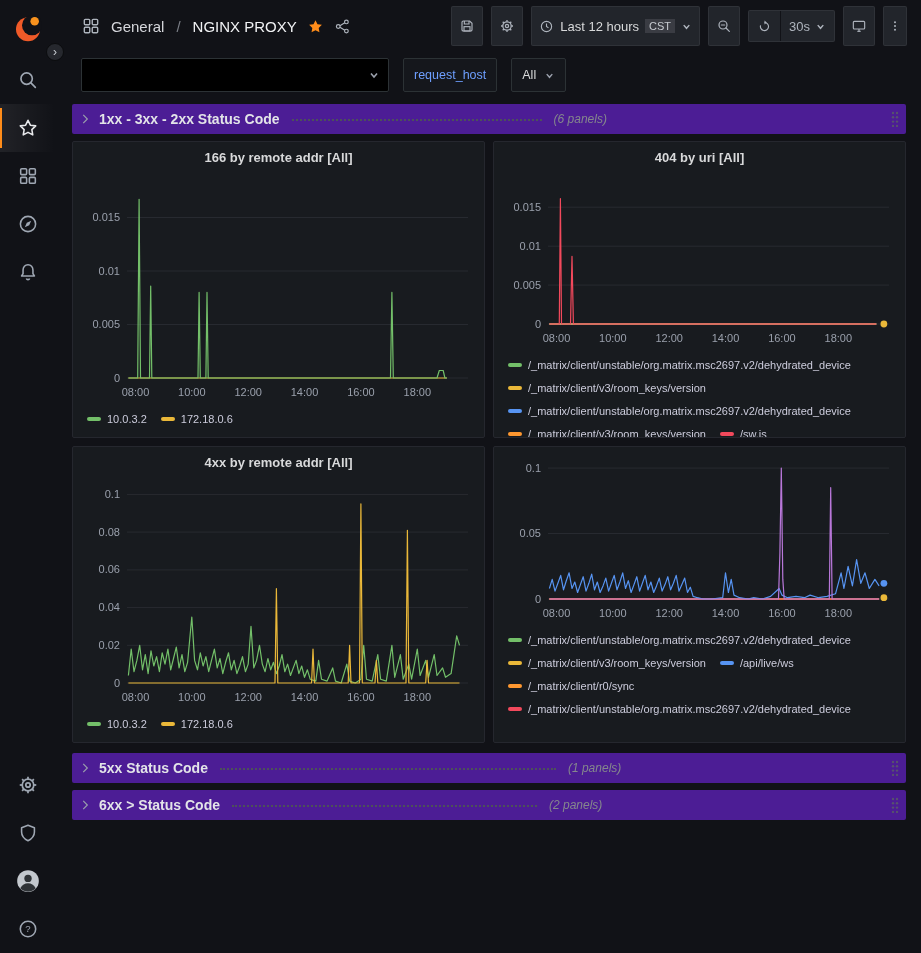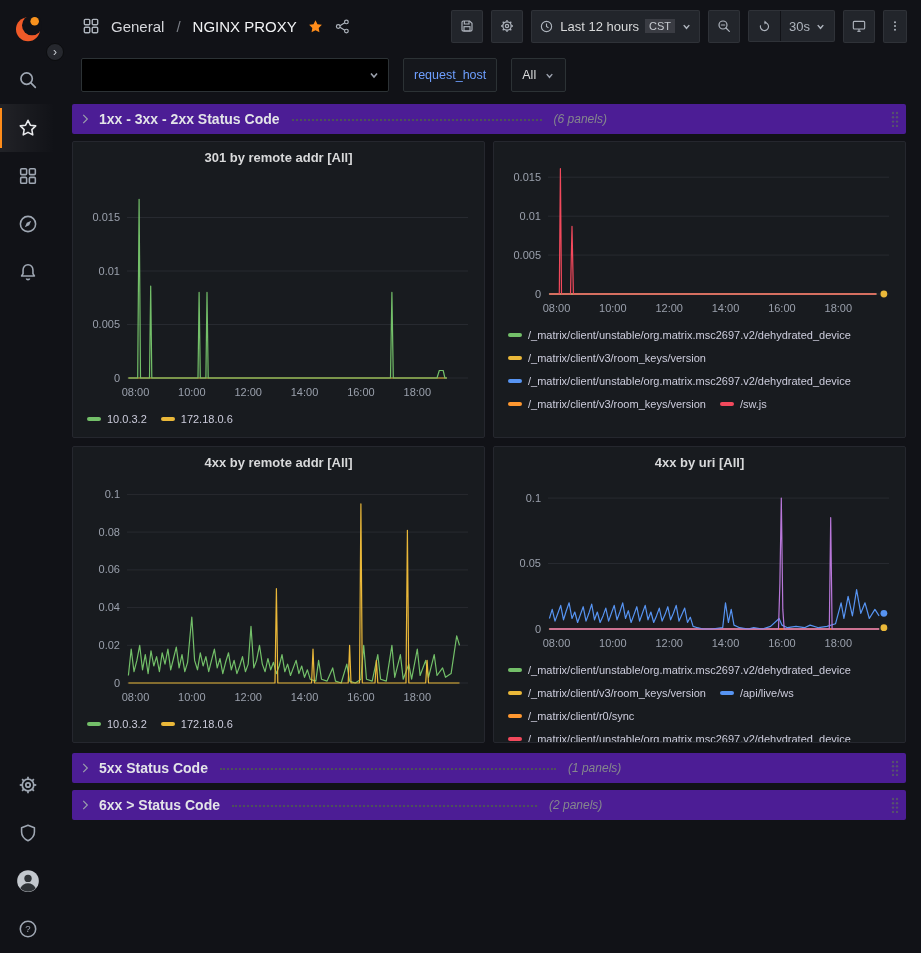--- a/index.html
+++ b/index.html
@@ -12,21 +12,21 @@
   .side-item.active{background:linear-gradient(90deg,rgba(255,255,255,0.07),rgba(255,255,255,0));position:relative;}
   .side-item.active::before{content:"";position:absolute;left:0;top:4px;bottom:4px;width:2px;background:#ff8c1a;}
   .side-spacer{flex:1;}
   .side-expand{position:absolute;left:46px;top:43px;width:18px;height:18px;border-radius:50%;background:#26282e;border:1px solid #0b0c0e;color:#c7cbd1;font-size:12px;line-height:15px;text-align:center;cursor:pointer;z-index:6;padding:0;}
   
   .topnav{margin-left:55px;height:52px;display:flex;align-items:center;padding:0 14px 0 26px;gap:10px;}
   .crumb-sec{font-size:15px;color:#d5d6db;cursor:pointer;}
   .crumb-div{font-size:15px;color:#7b7f87;margin:0 2px;}
   .crumb-title{font-size:15px;color:#f1f2f4;font-weight:500;cursor:pointer;}
   .nav-right{margin-left:auto;display:flex;align-items:center;gap:8px;}
-  .navbtn{height:33px;min-width:32px;background:#22252b;border:1px solid rgba(204,204,220,0.08);border-radius:2px;display:flex;align-items:center;justify-content:center;gap:6px;color:#aeb4bd;cursor:pointer;padding:0 7px;font-family:inherit;font-size:13px;}
+  .navbtn{height:40px;min-width:32px;background:#22252b;border:1px solid rgba(204,204,220,0.08);border-radius:2px;display:flex;align-items:center;justify-content:center;gap:6px;color:#aeb4bd;cursor:pointer;padding:0 7px;font-family:inherit;font-size:13px;}
   .navbtn .lbl{color:#d8d9da;white-space:nowrap;}
   .tz{font-size:11px;padding:1px 4px;border-radius:0;background:rgba(204,204,220,0.14);color:#c7cbd1;}
   .btn-group{display:flex;align-items:center;height:30px;background:#22252b;border:1px solid rgba(204,204,220,0.08);border-radius:2px;}
   .btn-group .part{height:100%;display:flex;align-items:center;gap:5px;padding:0 8px;color:#aeb4bd;cursor:pointer;justify-content:space-between;}
   .btn-group .gsep{width:1px;height:100%;background:#111217;}
   .kebab{min-width:24px;padding:0 2px;}
   
   .submenu{margin-left:55px;display:flex;align-items:center;gap:14px;padding:6px 16px 6px 26px;}
   .var-chip{height:32px;display:flex;align-items:center;gap:8px;padding:0 10px;border:1px solid #2c3235;border-radius:2px;font-size:12.5px;font-weight:500;cursor:pointer;background:#15171c;}
   .var-chip.blue{color:#6e9fff;}
@@ -263,21 +263,21 @@
             <circle cx="3" cy="15.9" r="1.2"></circle>
             <circle cx="7" cy="15.9" r="1.2"></circle>
           </g>
         </svg>
     </span>
   </div>
 
 
   <div class="grid2">
     <section class="panel">
-      <div class="panel-title">301 by remote addr [All]</div>
+      <div class="panel-title">166 by remote addr [All]</div>
       <svg class="chart" viewBox="0 0 395 232" width="395" height="232">
           <line class="grid" x1="46" x2="387" y1="206.0" y2="206.0"></line>
           <text class="ylab" x="39" y="209.5">0</text>
           <line class="grid" x1="46" x2="387" y1="152.5" y2="152.5"></line>
           <text class="ylab" x="39" y="156.0">0.005</text>
           <line class="grid" x1="46" x2="387" y1="99.0" y2="99.0"></line>
           <text class="ylab" x="39" y="102.5">0.01</text>
           <line class="grid" x1="46" x2="387" y1="45.5" y2="45.5"></line>
           <text class="ylab" x="39" y="49.0">0.015</text>
           <text class="xlab" x="54.5" y="224">08:00</text>
@@ -288,20 +288,21 @@
           <text class="xlab" x="336.3" y="224">18:00</text>
           <polyline fill="none" stroke="#EAB839" stroke-width="1.2" stroke-linejoin="round" points="47.4,206.0 365.9,206.0"></polyline>
           <polyline fill="none" stroke="#73BF69" stroke-width="1.2" stroke-linejoin="round" points="47.4,206.0 56.7,206.0 58.1,27.3 59.5,206.0 68.5,206.0 69.7,114.0 70.8,206.0 117.0,206.0 118.1,120.4 119.3,206.0 124.9,206.0 126.0,120.4 127.2,206.0 309.5,206.0 310.9,120.4 312.3,206.0 356.0,206.0 358.3,198.5 362.2,198.5 363.9,206.0 365.9,206.0"></polyline>
         </svg>
       <div class="legend">
           <span class="legend-item"><i style="background:#73BF69"></i>10.0.3.2</span>
           <span class="legend-item"><i style="background:#EAB839"></i>172.18.0.6</span>
         </div>
     </section>
     <section class="panel">
+      <div class="panel-title">404 by uri [All]</div>
       <svg class="chart" viewBox="0 0 395 178" width="395" height="178">
           <line class="grid" x1="46" x2="387" y1="152.0" y2="152.0"></line>
           <text class="ylab" x="39" y="155.5">0</text>
           <line class="grid" x1="46" x2="387" y1="113.1" y2="113.1"></line>
           <text class="ylab" x="39" y="116.6">0.005</text>
           <line class="grid" x1="46" x2="387" y1="74.2" y2="74.2"></line>
           <text class="ylab" x="39" y="77.7">0.01</text>
           <line class="grid" x1="46" x2="387" y1="35.2" y2="35.2"></line>
           <text class="ylab" x="39" y="38.7">0.015</text>
           <text class="xlab" x="54.5" y="170">08:00</text>
@@ -348,21 +349,20 @@
           <text class="xlab" x="336.3" y="224">18:00</text>
           <polyline fill="none" stroke="#73BF69" stroke-width="1.2" stroke-linejoin="round" points="47.4,198.5 50.2,172.1 53.0,194.7 55.9,183.4 58.7,168.3 61.5,192.8 64.3,177.7 67.1,196.6 70.0,173.9 72.8,189.0 75.6,179.6 78.4,194.7 81.2,175.8 84.0,187.1 86.9,172.1 89.7,192.8 92.5,181.5 95.3,170.2 98.1,190.9 101.0,177.7 103.8,194.7 106.6,185.3 110.8,140.0 113.6,183.4 116.5,192.8 119.3,175.8 122.1,189.0 124.9,179.6 127.7,194.7 130.5,183.4 133.4,172.1 136.2,190.9 139.0,181.5 141.8,196.6 144.6,185.3 147.5,175.8 150.3,192.8 153.1,183.4 155.9,196.6 158.7,189.0 161.5,179.6 164.4,194.7 167.2,187.1 170.0,149.4 172.8,190.9 175.6,183.4 178.5,168.3 181.3,187.1 184.1,194.7 186.9,181.5 189.7,192.8 192.5,185.3 195.4,196.6 198.2,189.0 201.0,177.7 203.8,194.7 206.6,187.1 209.5,198.5 212.3,190.9 215.1,183.4 217.9,196.6 220.7,189.0 223.5,200.3 226.4,192.8 229.2,202.2 234.8,204.1 237.6,183.4 240.5,202.2 246.1,204.1 251.7,190.9 254.5,204.1 260.2,206.0 265.8,187.1 268.6,204.1 274.3,206.0 279.9,202.2 282.7,168.3 285.5,202.2 291.2,204.1 296.8,177.7 299.6,202.2 305.3,204.1 310.9,168.3 313.7,200.3 319.4,177.7 322.2,202.2 327.8,187.1 330.6,202.2 336.3,172.1 339.1,198.5 344.7,183.4 347.5,200.3 353.2,177.7 356.0,198.5 361.6,190.9 364.5,200.3 370.1,196.6 375.7,158.9 378.5,168.3"></polyline>
           <polyline fill="none" stroke="#EAB839" stroke-width="1.2" stroke-linejoin="round" points="47.4,206.0 194.0,206.0 195.4,111.7 196.8,206.0 230.6,206.0 232.0,172.1 233.4,206.0 267.2,206.0 268.6,168.3 270.0,206.0 278.5,206.0 279.9,26.9 281.3,206.0 294.0,206.0 295.4,183.4 296.8,206.0 325.0,206.0 326.4,53.3 327.8,206.0 344.7,206.0 346.1,183.4 347.5,206.0 378.5,206.0"></polyline>
         </svg>
       <div class="legend">
           <span class="legend-item"><i style="background:#73BF69"></i>10.0.3.2</span>
           <span class="legend-item"><i style="background:#EAB839"></i>172.18.0.6</span>
         </div>
     </section>
     <section class="panel">
-      <div class="panel-title">4xx by uri [All]</div>
       <svg class="chart" viewBox="0 0 395 178" width="395" height="178">
           <line class="grid" x1="46" x2="387" y1="152.0" y2="152.0"></line>
           <text class="ylab" x="39" y="155.5">0</text>
           <line class="grid" x1="46" x2="387" y1="86.5" y2="86.5"></line>
           <text class="ylab" x="39" y="90.0">0.05</text>
           <line class="grid" x1="46" x2="387" y1="21.1" y2="21.1"></line>
           <text class="ylab" x="39" y="24.6">0.1</text>
           <text class="xlab" x="54.5" y="170">08:00</text>
           <text class="xlab" x="110.8" y="170">10:00</text>
           <text class="xlab" x="167.2" y="170">12:00</text>

